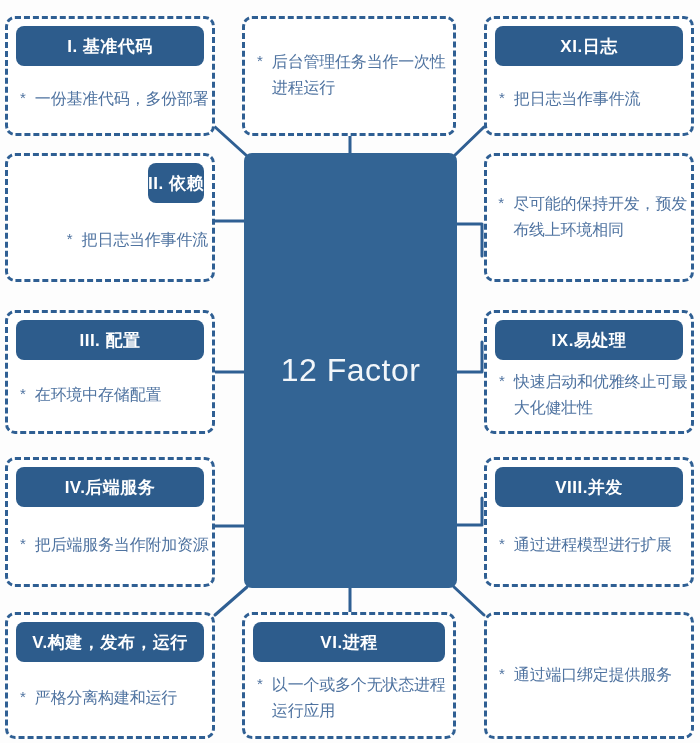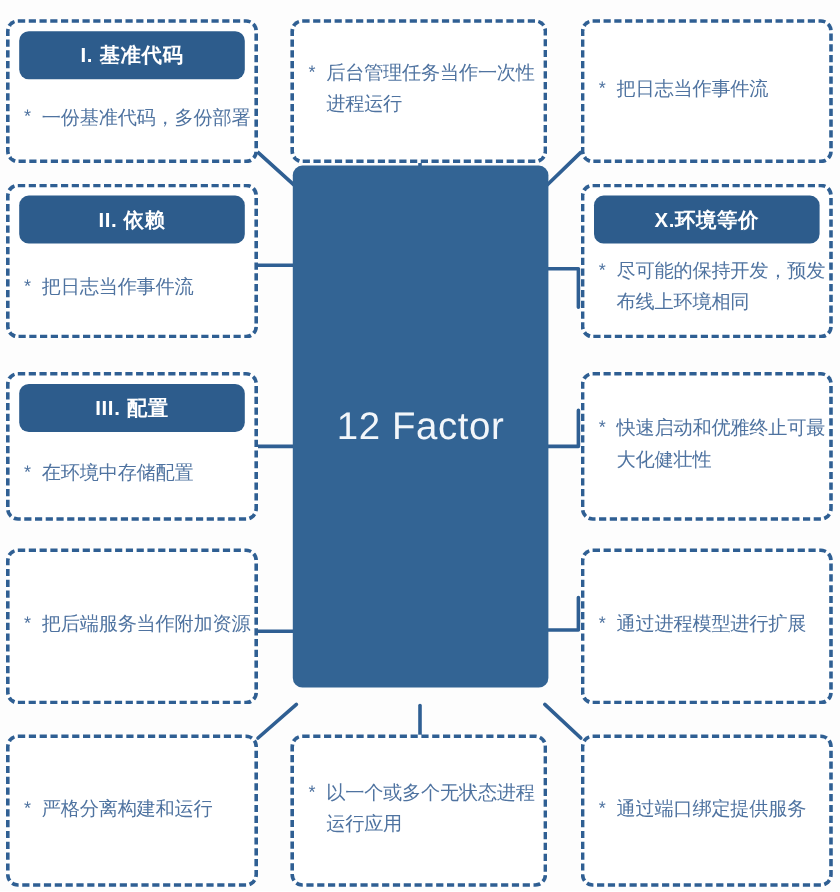--- a/index.html
+++ b/index.html
@@ -21,32 +21,32 @@
     font-size:17px;font-weight:600;letter-spacing:.5px;
   }
   .node-desc{
     flex:1;display:flex;align-items:center;overflow:hidden;
     padding:0 4px 2px 12px;color:var(--desc-text,#4f73a0);
   }
   .desc-inner{display:flex;align-items:flex-start;}
   .star{font-size:15px;line-height:26px;margin-right:9px;transform:translateY(-1px);flex:0 0 auto;}
   .desc-text{font-size:16px;line-height:26px;white-space:pre;letter-spacing:-0.2px;}
   .center-node{
-    position:absolute;left:244px;top:138px;width:213px;height:435px;z-index:1;
+    position:absolute;left:244px;top:153px;width:213px;height:435px;z-index:1;
     background:var(--center-bg,#336494);border-radius:8px;
     display:flex;align-items:center;justify-content:center;
     color:var(--center-text,#f2f6fa);font-size:32px;letter-spacing:.5px;
   }
   
   .cl{left:5px;width:210px;}
   .cm{left:242px;width:214px;}
   .cr{left:484px;width:210px;}
   
   .r1{top:16px;height:120px;}
-  .r2{top:153px;height:129px;}
+  .r2{top:153px;height:129px;align-items:flex-end;}
   .r3{top:310px;height:124px;}
   .r4{top:457px;height:130px;}
   .r5{top:612px;height:127px;}
 </style>
 </head>
 <body>
 
 <div class="canvas">
 
   <svg class="wires" width="700" height="743" viewBox="0 0 700 743">
@@ -78,97 +78,102 @@
     <div class="node-desc">
         <div class="desc-inner">
       <span class="star">*</span>
       <span class="desc-text">后台管理任务当作一次性
 进程运行</span>
     </div>
       </div>
   </div>
 
   <div class="node cr r1">
+    <div class="node-header">XI.日志</div>
     <div class="node-desc">
         <div class="desc-inner">
       <span class="star">*</span>
       <span class="desc-text">把日志当作事件流</span>
     </div>
       </div>
   </div>
 
   <div class="node cl r2">
     <div class="node-header">II. 依赖</div>
     <div class="node-desc">
         <div class="desc-inner">
       <span class="star">*</span>
       <span class="desc-text">把日志当作事件流</span>
     </div>
       </div>
   </div>
 
   <div class="node cr r2">
-    <div class="node-header">X.环境等价</div>
     <div class="node-desc">
         <div class="desc-inner">
       <span class="star">*</span>
       <span class="desc-text">尽可能的保持开发，预发
 布线上环境相同</span>
     </div>
       </div>
   </div>
 
   <div class="node cl r3">
     <div class="node-header">III. 配置</div>
     <div class="node-desc">
         <div class="desc-inner">
       <span class="star">*</span>
       <span class="desc-text">在环境中存储配置</span>
     </div>
       </div>
   </div>
 
   <div class="node cr r3">
+    <div class="node-header">IX.易处理</div>
     <div class="node-desc">
         <div class="desc-inner">
       <span class="star">*</span>
       <span class="desc-text">快速启动和优雅终止可最
 大化健壮性</span>
     </div>
       </div>
   </div>
 
   <div class="node cl r4">
+    <div class="node-header">IV.后端服务</div>
     <div class="node-desc">
         <div class="desc-inner">
       <span class="star">*</span>
       <span class="desc-text">把后端服务当作附加资源</span>
     </div>
       </div>
   </div>
 
   <div class="node cr r4">
+    <div class="node-header">VIII.并发</div>
     <div class="node-desc">
         <div class="desc-inner">
       <span class="star">*</span>
       <span class="desc-text">通过进程模型进行扩展</span>
     </div>
       </div>
   </div>
 
   <div class="node cl r5">
+    <div class="node-header">V.构建，发布，运行</div>
     <div class="node-desc">
         <div class="desc-inner">
       <span class="star">*</span>
       <span class="desc-text">严格分离构建和运行</span>
     </div>
       </div>
   </div>
 
   <div class="node cm r5">
+    <div class="node-header">VI.进程</div>
     <div class="node-desc">
         <div class="desc-inner">
       <span class="star">*</span>
       <span class="desc-text">以一个或多个无状态进程
 运行应用</span>
     </div>
       </div>
   </div>
 
   <div class="node cr r5">

